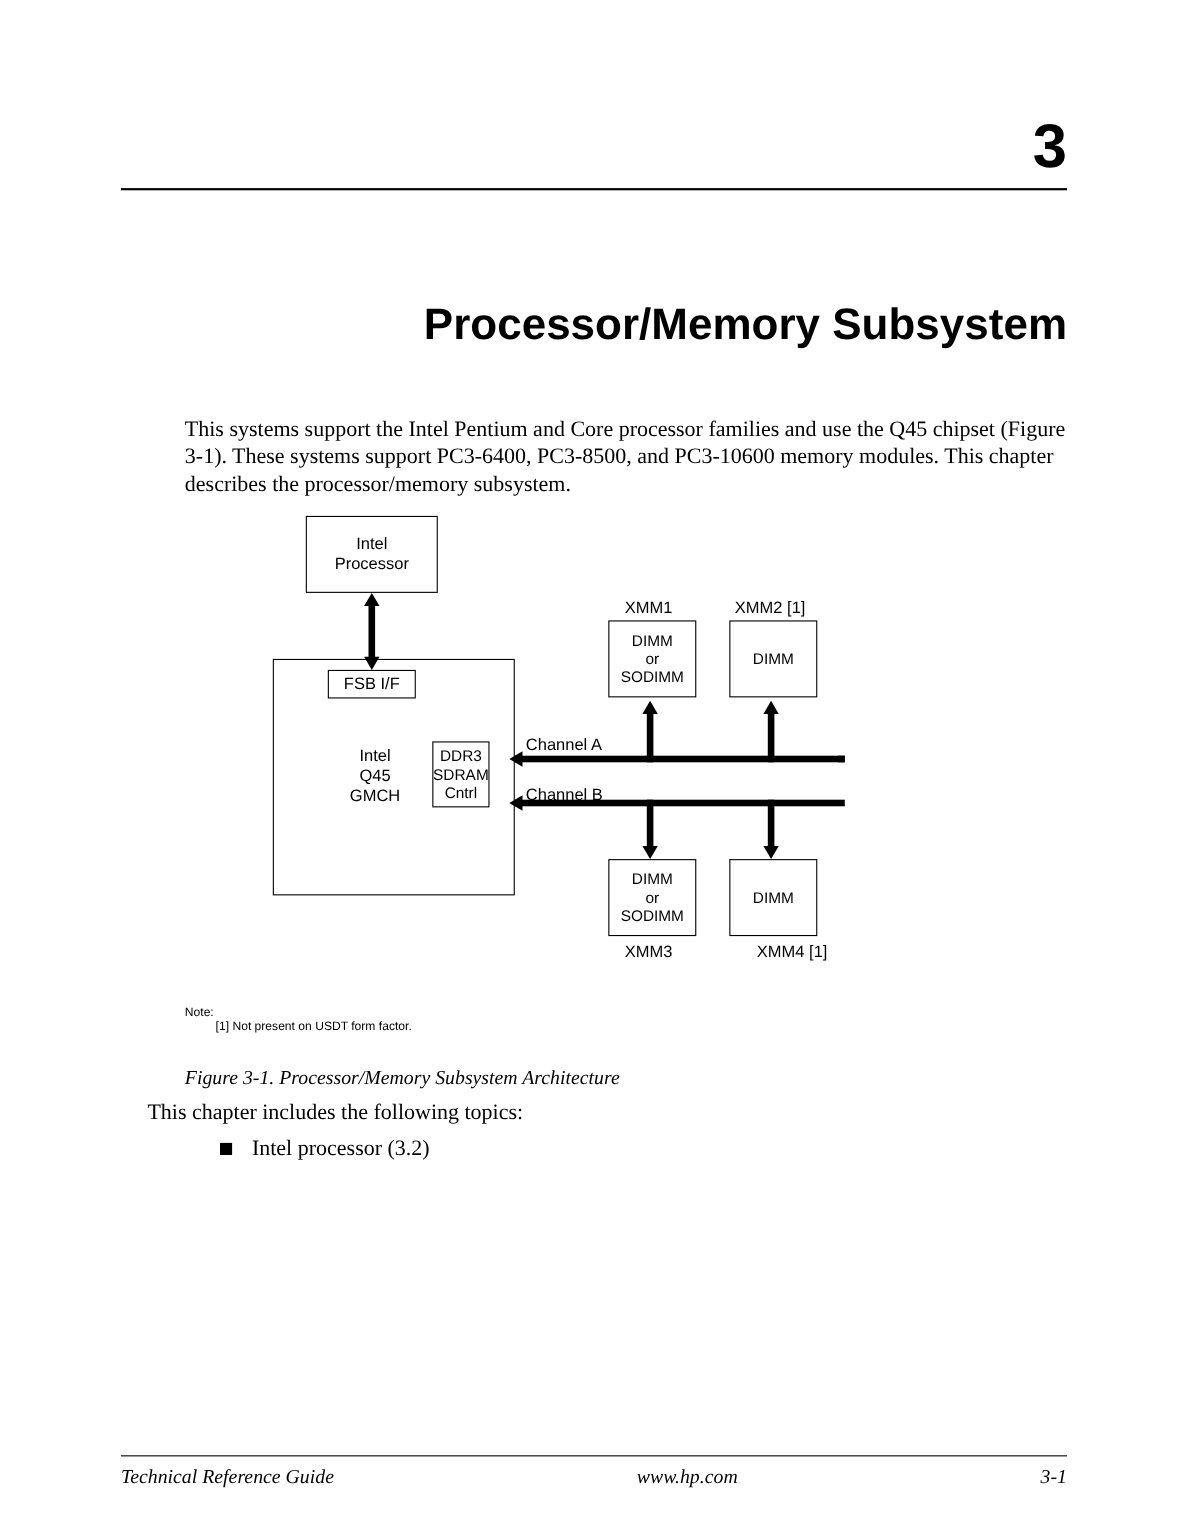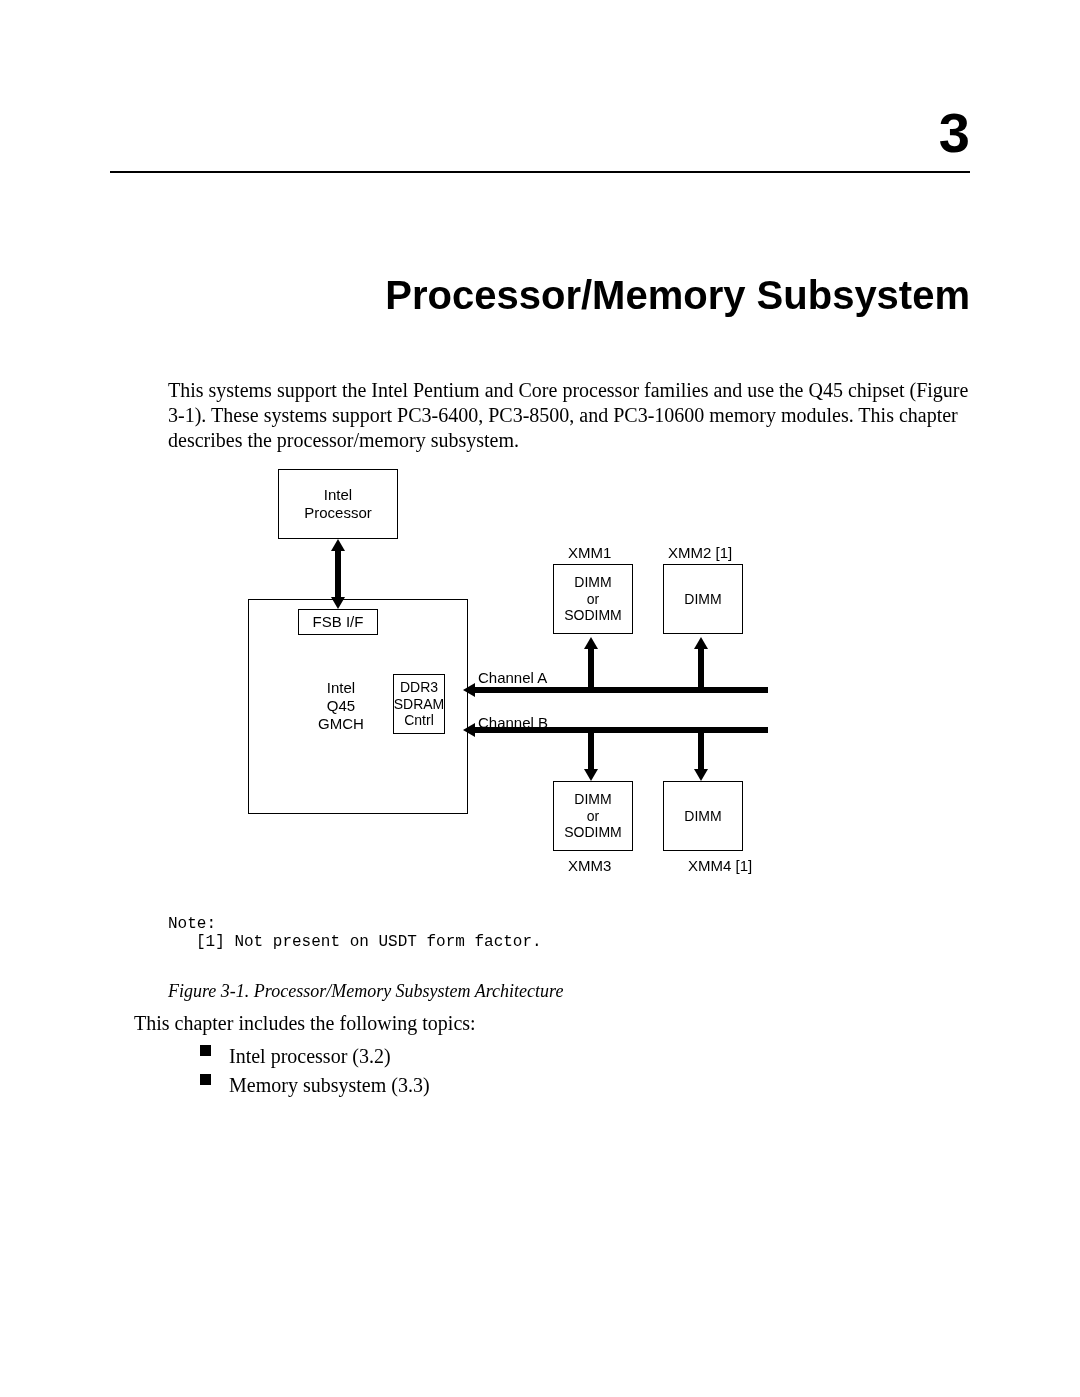--- a/index.html
+++ b/index.html
@@ -89,22 +89,22 @@
     border-right:7px solid transparent;
     border-top:12px solid #000;
   }
   .arrow-left {
     position:absolute; width:0;height:0;
     border-top:7px solid transparent;
     border-bottom:7px solid transparent;
     border-right:12px solid #000;
   }
   .note-block {
-    font-family: Liberation Mono, monospace;
-    font-size: 16px;
+    font-family: Liberation Sans, sans-serif;
+    font-size: 11px;
     margin-left: 58px;
     margin-top: -20px;
     margin-bottom: 30px;
   }
   .note-text { margin-left: 28px; }
   .figure-caption {
     font-family: "Times New Roman", Times, serif;
     font-style: italic;
     font-size: 18px;
     margin-left: 58px;
@@ -114,21 +114,21 @@
     font-family: "Times New Roman", Times, serif;
     font-size: 20px;
     margin-left: 24px;
     margin-bottom: 10px;
   }
   .topic-list {
     margin-left: 58px;
     font-family: "Times New Roman", Times, serif;
     font-size: 20px;
   }
-  .topic-item { display:flex; align-items:flex-start; margin-bottom:6px;padding-left:32px; }
+  .topic-item { display:flex; align-items:center; margin-bottom:6px;padding-left:32px; }
   .square-bullet {
     width: 11px; height: 11px; background:#000; display:inline-block;
     margin-right: 18px;
   }
   .footer {
     position: absolute;
     left: 110px; right: 110px; bottom: 44px;
   }
   .footer-rule { border-top: 1.5px solid #000; margin-bottom: 8px; }
   .footer-row {
@@ -220,20 +220,24 @@
 
   <div class="figure-caption">Figure 3-1.   Processor/Memory Subsystem Architecture</div>
 
   <div class="topics-intro">This chapter includes the following topics:</div>
 
   <div class="topic-list">
     <div class="topic-item">
       <span class="square-bullet"></span>
       <span>Intel processor (3.2)</span>
     </div>
-    <div class="topic-item">
-      <span class="square-bullet"></span>
-      <span>Memory subsystem (3.3)</span>
+  </div>
+
+  <div class="footer">
+    <div class="footer-rule"></div>
+    <div class="footer-row">
+      <span>Technical Reference Guide</span>
+      <span>www.hp.com</span>
+      <span>3-1</span>
     </div>
   </div>
 
-
 </div>
 
 </body></html>

